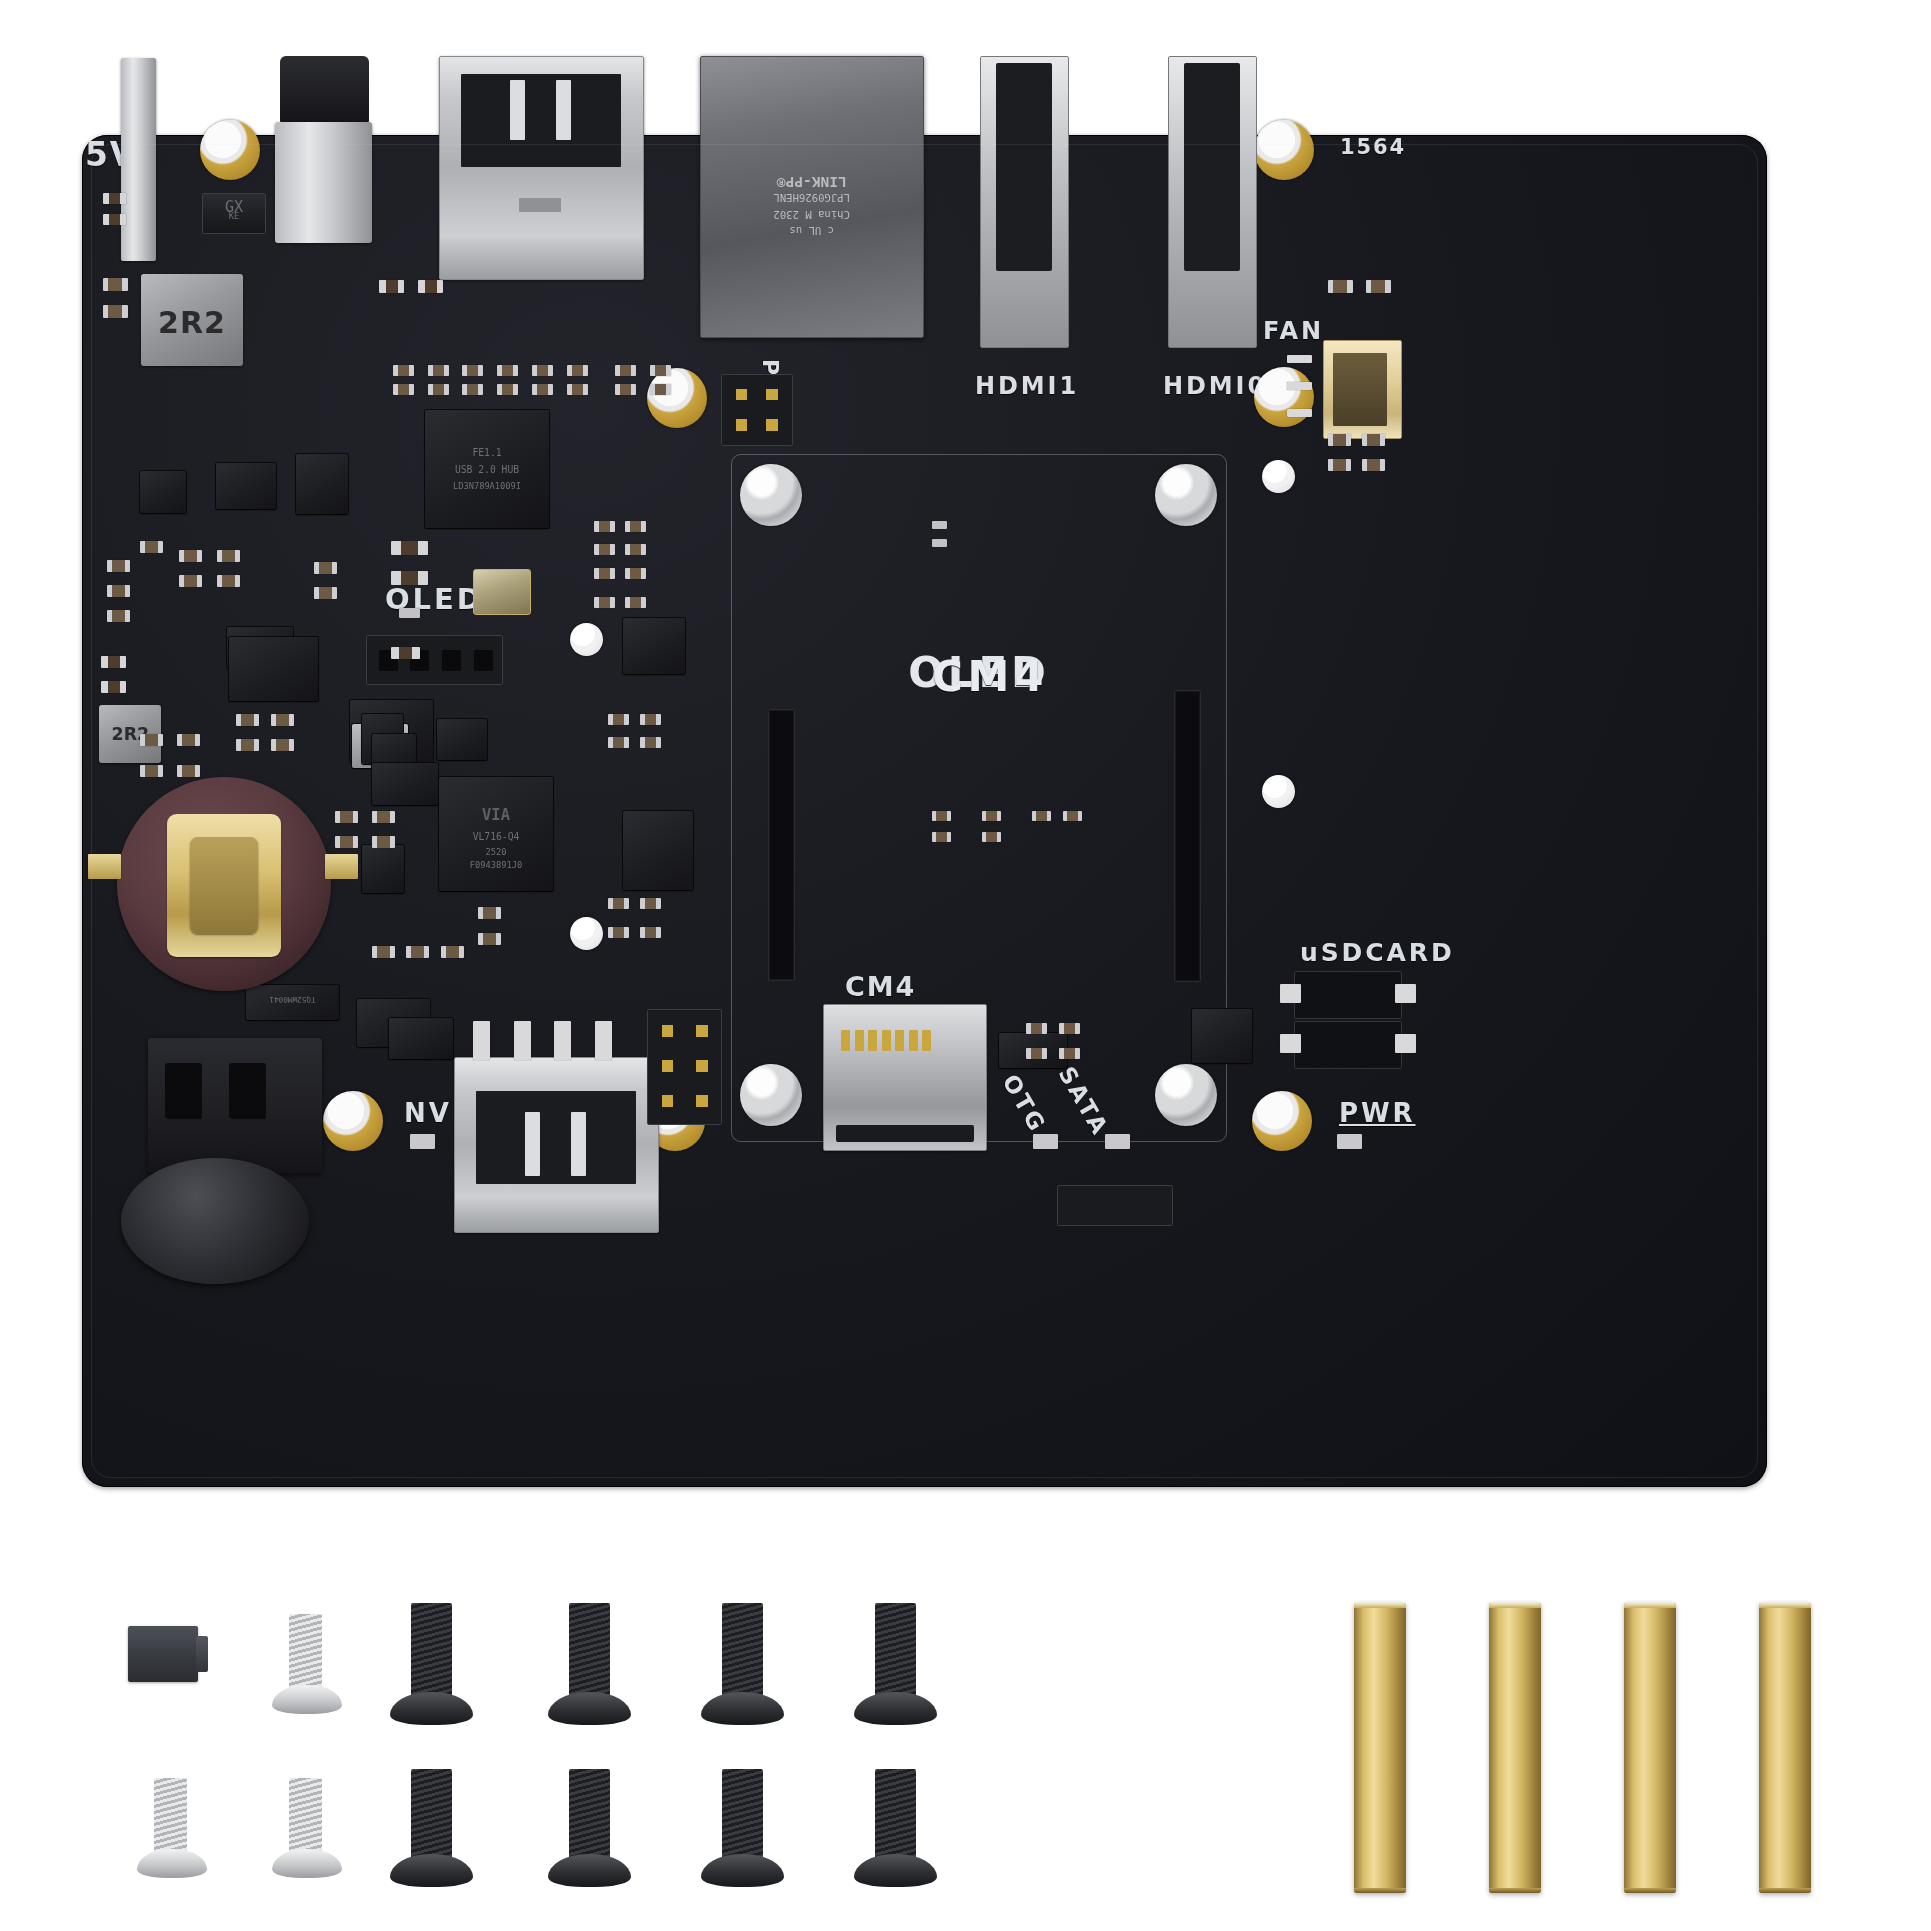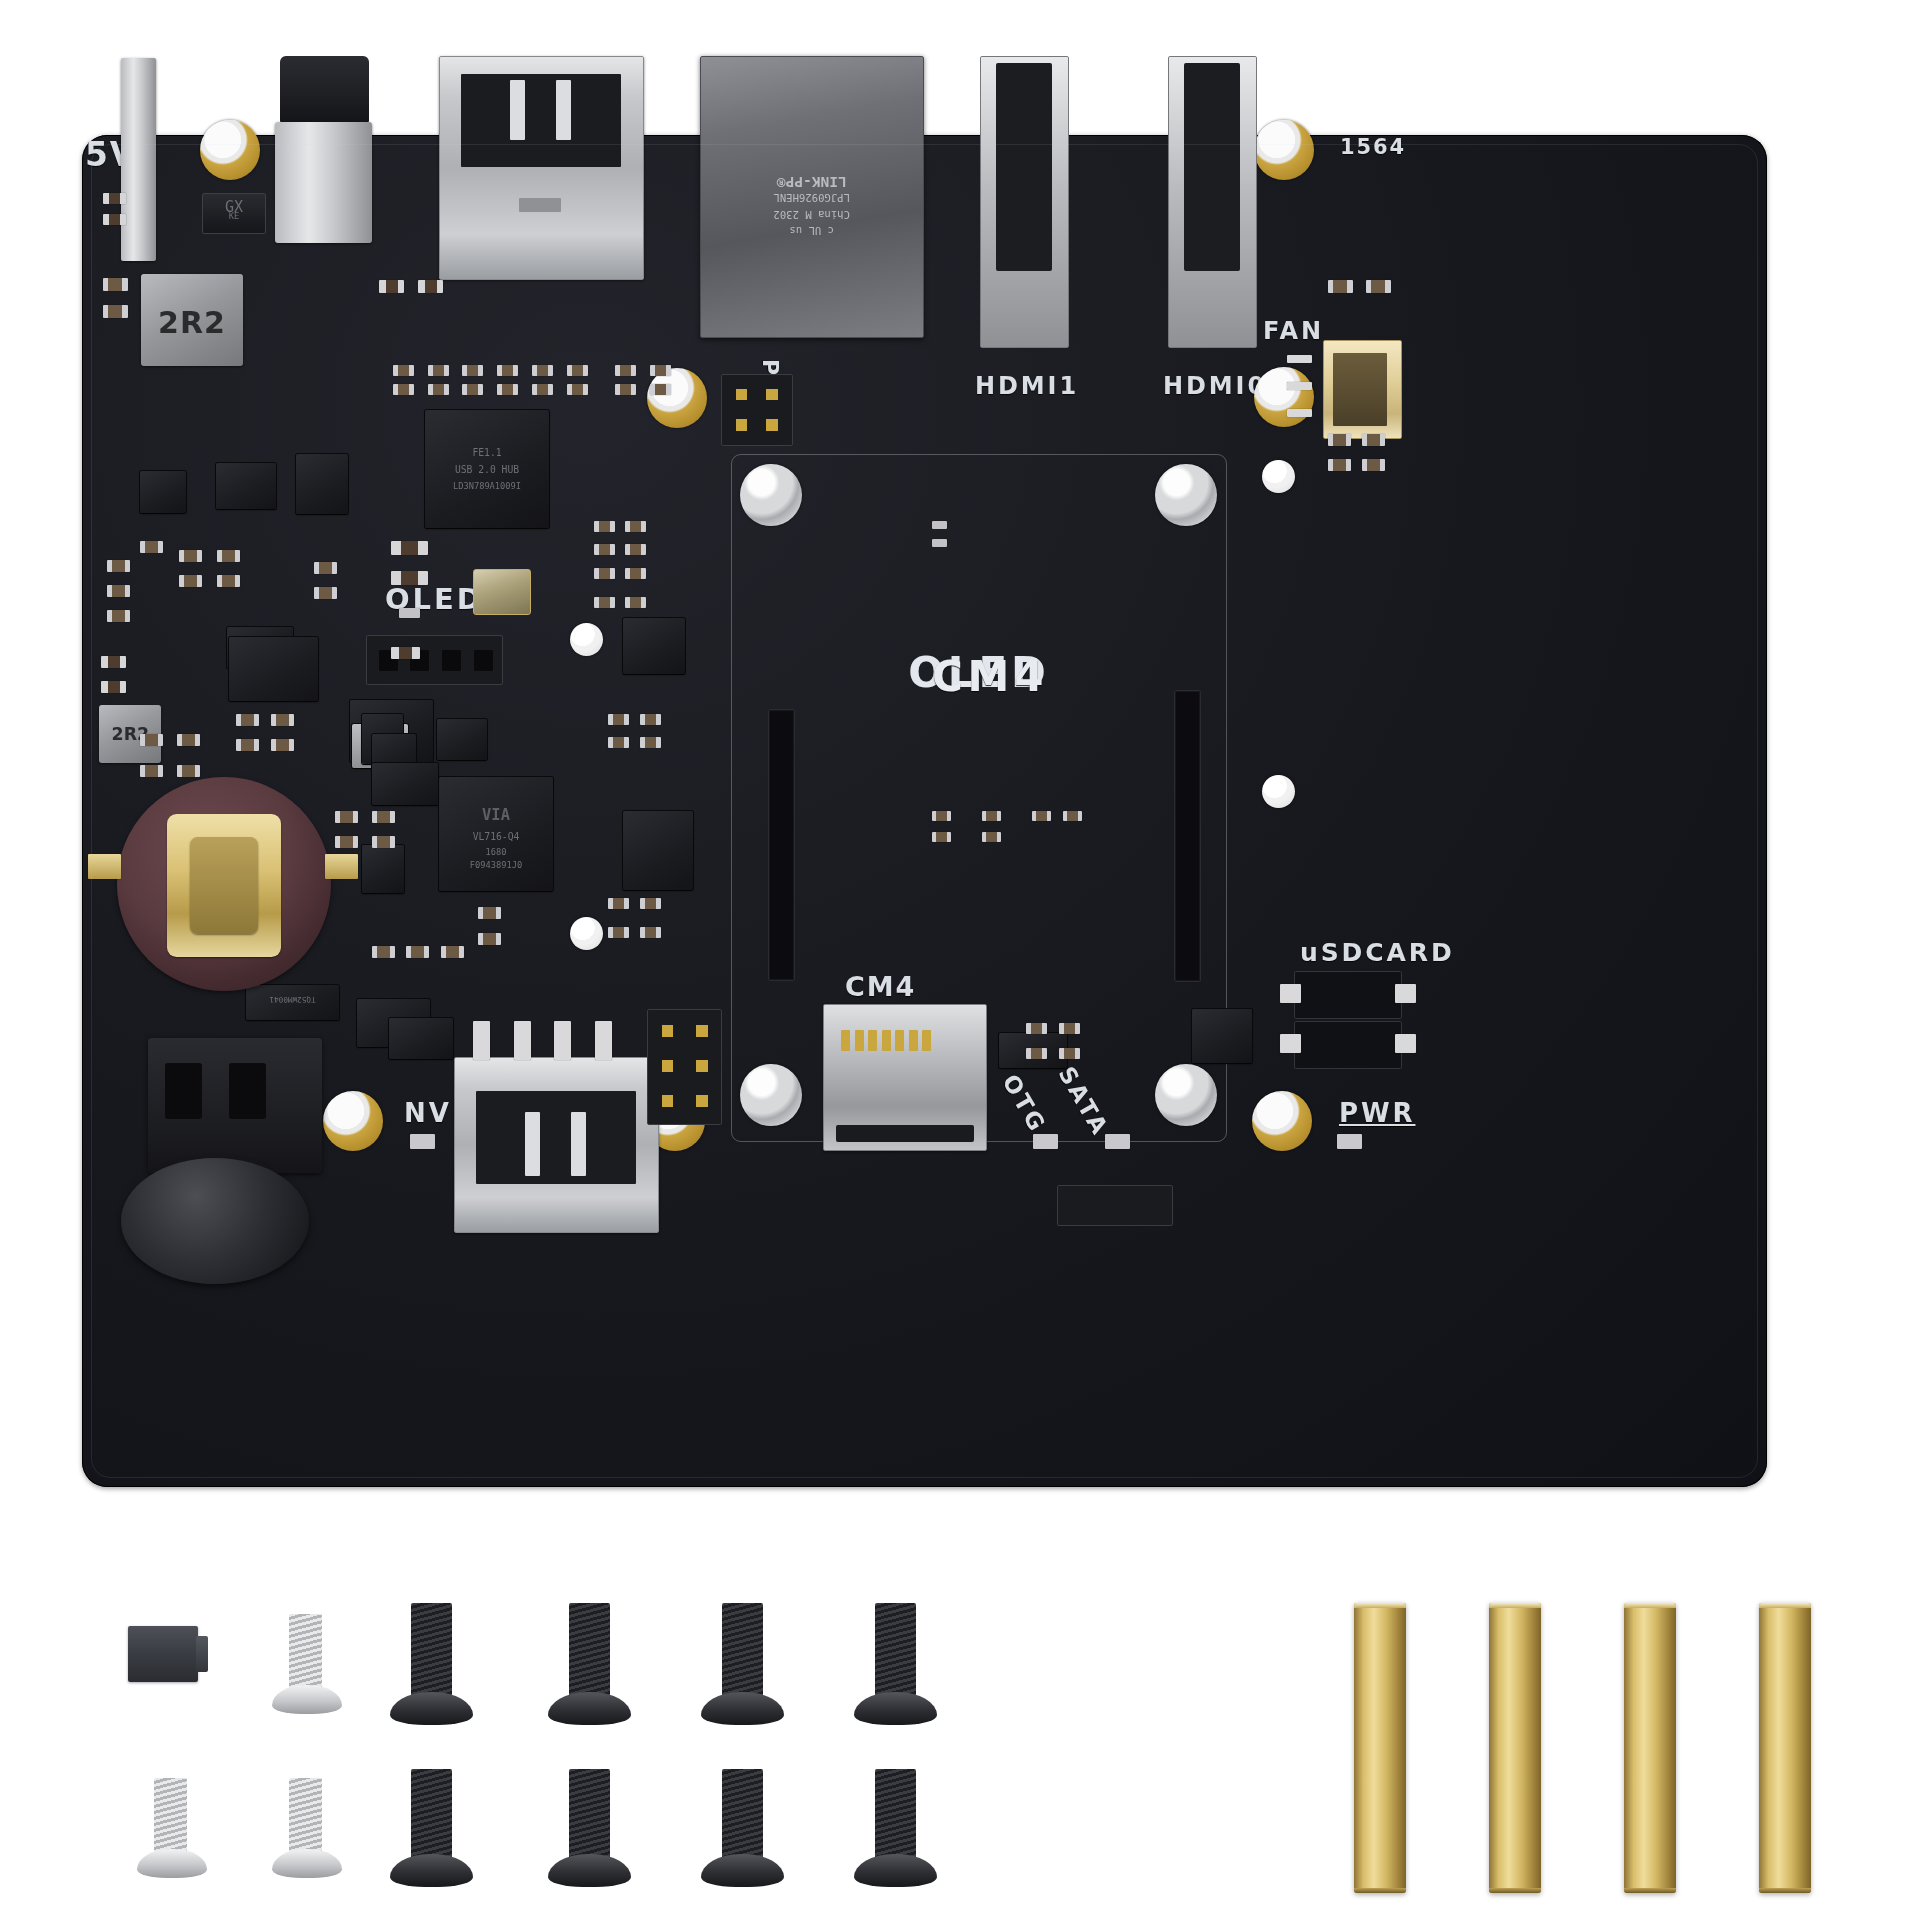--- a/index.html
+++ b/index.html
@@ -243,21 +243,21 @@
 
   <div class="ic" style="left:343px;top:275px;width:124px;height:118px;">
     <div class="lbl" style="top:37px;">FE1.1</div>
     <div class="lbl" style="top:54px;">USB 2.0 HUB</div>
     <div class="lbl" style="top:71px;font-size:8.7px;">LD3N789A1009I</div>
   </div>
 
   <div class="ic" style="left:357px;top:642px;width:114px;height:114px;">
     <div class="lbl" style="top:29px;font-size:15.4px;color:#5e5f65;font-weight:700;">VIA</div>
     <div class="lbl" style="top:54px;">VL716-Q4</div>
-    <div class="lbl" style="top:70px;font-size:8.7px;">1680</div>
+    <div class="lbl" style="top:70px;font-size:8.7px;">2520</div>
     <div class="lbl" style="top:83px;font-size:8.7px;">F0943891J0</div>
   </div>
 
   <div class="ic" style="left:134px;top:328px;width:60px;height:46px;"></div>
   <div class="ic" style="left:214px;top:319px;width:52px;height:60px;"></div>
   <div class="ic" style="left:58px;top:336px;width:46px;height:42px;"></div>
   <div class="ic" style="left:145px;top:492px;width:66px;height:41px;"></div>
   <div class="ic" style="left:147px;top:502px;width:89px;height:64px;"></div>
   <div class="ic" style="left:268px;top:565px;width:83px;height:62px;"></div>
   <div class="ic" style="left:270px;top:589px;width:56px;height:44px;background:linear-gradient(180deg,#bdbfc3,#8e9094);"></div>

